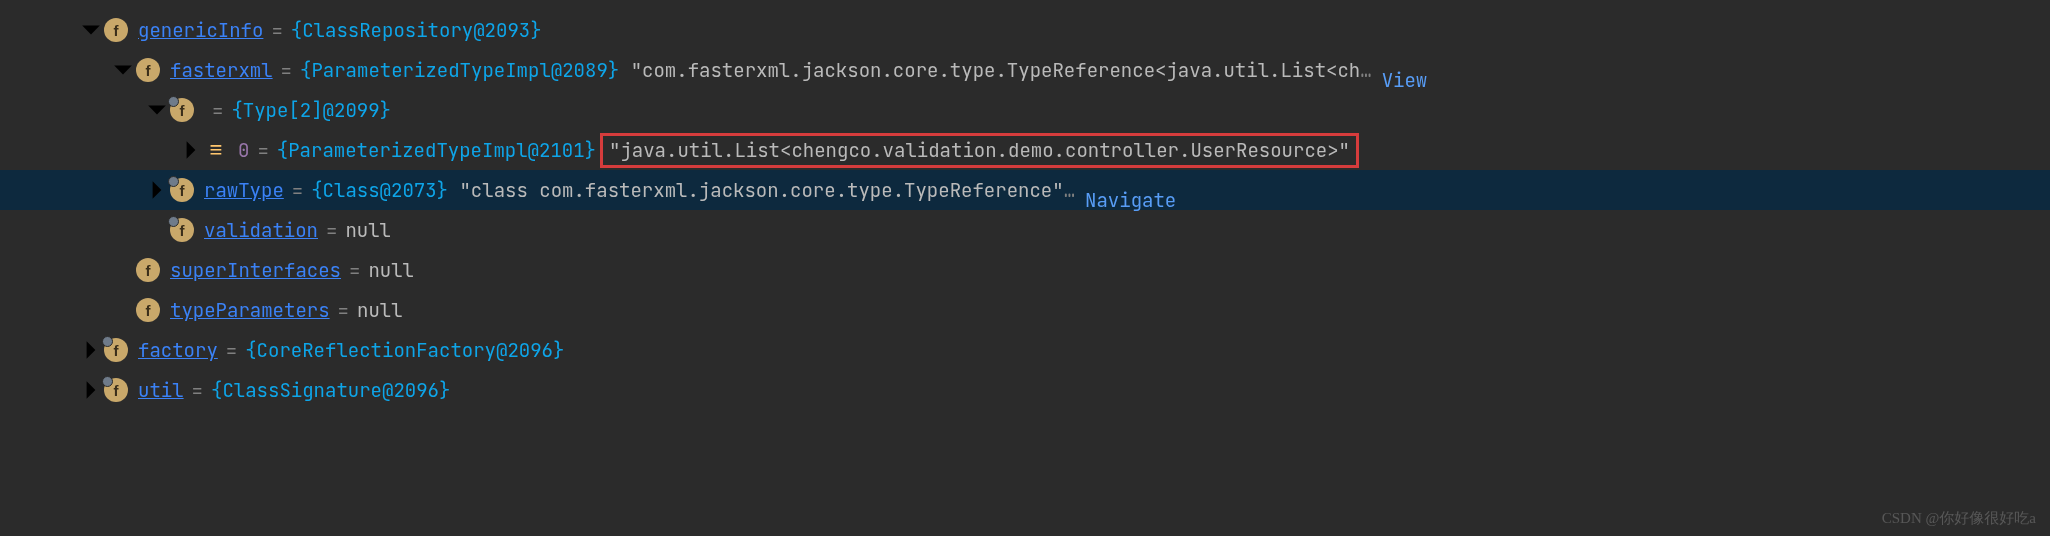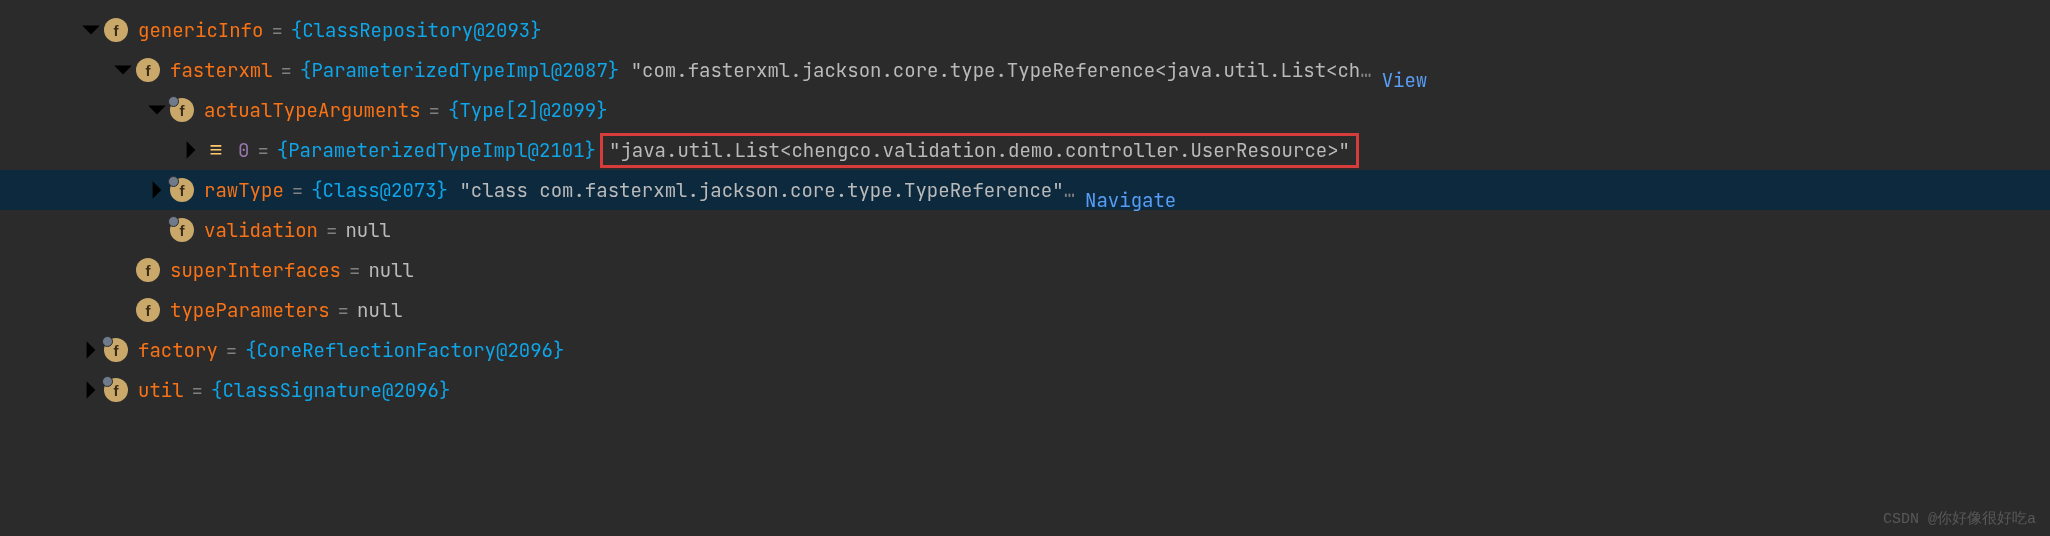--- a/index.html
+++ b/index.html
@@ -67,38 +67,38 @@
     top: -2px;
     left: -2px;
   }
   .badge-arr {
     background: transparent;
     color: #ffc66d;
     font-size: 22px;
     font-weight: normal;
   }
   .name { color: #9876aa; }
-  .name-orange { color: #f97316; }
+  .name-orange { color: #3b82f6; text-decoration: underline; }
   .eq { color: #808080; margin: 0 8px; }
   .val-gray { color: #0ea5e9; }
   .val-white { color: #bababa; }
   .link { color: #589df6; margin-left: 10px; margin-top: 21px; }
   .ellipsis { color: #808080; }
   .redbox {
     border: 3px solid #d63c3c;
     padding: 2px 6px;
     margin-left: 4px;
   }
   .watermark {
     position: absolute;
     right: 14px;
     bottom: 8px;
     color: rgba(220,220,220,0.25);
     font-size: 15px;
-    font-family: Liberation Mono, monospace;
+    font-family: Liberation Serif, serif;
     margin-top: 8px;
   }
 </style>
 </head>
 <body>
 
 <div class="row">
   <span class="indent ind-1"></span>
   <span class="arrow">
     <svg viewBox="0 0 10 10">
@@ -114,36 +114,35 @@
 <div class="row">
   <span class="indent ind-2"></span>
   <span class="arrow">
     <svg viewBox="0 0 10 10">
         <path d="M1 3 L5 7 L9 3 Z"></path>
       </svg>
   </span>
   <span class="badge badge-f">f</span>
   <span class="name-orange">fasterxml</span>
   <span class="eq">=</span>
-  <span class="val-gray">{ParameterizedTypeImpl@2087}</span>
+  <span class="val-gray">{ParameterizedTypeImpl@2089}</span>
   <span>&nbsp;</span>
   <span class="val-white">"com.fasterxml.jackson.core.type.TypeReference&lt;java.util.List&lt;ch</span>
   <span class="ellipsis">…</span>
   <span class="link">View</span>
 </div>
 
 <div class="row">
   <span class="indent ind-3"></span>
   <span class="arrow">
     <svg viewBox="0 0 10 10">
         <path d="M1 3 L5 7 L9 3 Z"></path>
       </svg>
   </span>
   <span class="badge badge-f dot">f</span>
-  <span class="name-orange">actualTypeArguments</span>
   <span class="eq">=</span>
   <span class="val-gray">{Type[2]@2099}</span>
 </div>
 
 <div class="row">
   <span class="indent ind-4"></span>
   <span class="arrow">
     <svg viewBox="0 0 10 10">
         <path d="M3 1 L7 5 L3 9 Z"></path>
       </svg>

